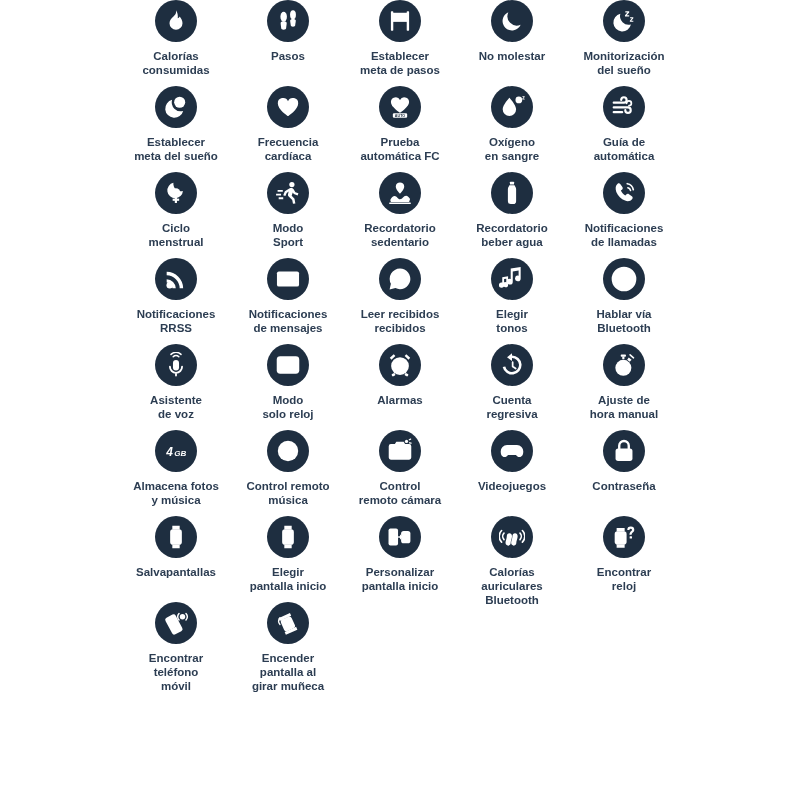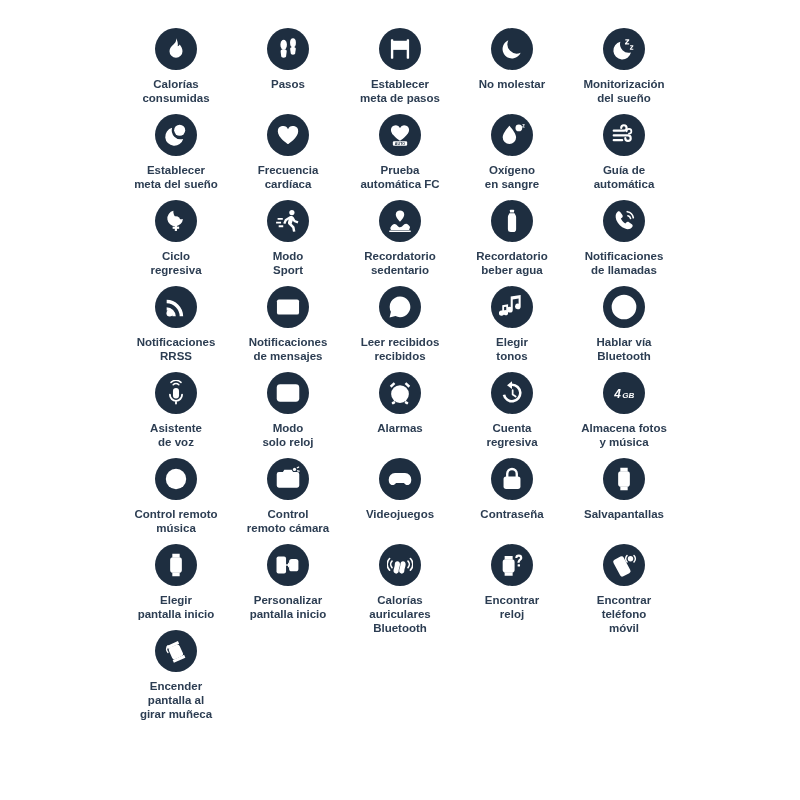--- a/index.html
+++ b/index.html
@@ -10,21 +10,20 @@
   body {
     width: 800px;
     height: 800px;
     font-family: "Liberation Sans", sans-serif;
     color: #2c3d52;
     overflow: hidden;
   }
   #feature-grid {
     width: 560px;
     margin: 0 auto;
-    padding-top: 28px;
     display: grid;
     grid-template-columns: repeat(5, 112px);
     grid-auto-rows: 86px;
     column-gap: 0px;
     row-gap: 0px;
   }
   .feature-cell {
     display: flex;
     flex-direction: column;
     align-items: center;
@@ -193,21 +192,21 @@
       <div class="icon-badge">
         <svg viewBox="0 0 24 24">
           <path d="M18.4 10.2A7 7 0 0 1 9.6 2.6a7.2 7.2 0 1 0 8.8 7.6z"></path>
           <circle cx="11.9" cy="11.6" r="4.1"></circle>
           <circle cx="11.9" cy="11.6" r="2.4" fill="#1e2e40"></circle>
           <rect x="10.9" y="15.2" width="2" height="6"></rect>
           <rect x="8.9" y="17.2" width="6" height="2"></rect>
         </svg>
       </div>
       <div class="feature-label">Ciclo
-regresiva</div>
+menstrual</div>
     </div>
     <div class="feature-cell">
       <div class="icon-badge">
         <svg viewBox="0 0 24 24">
           <circle cx="15.6" cy="4.2" r="2.4"></circle>
           <path d="M13.6 7.6c1.4-.6 2.8-.2 3.6 1l1.6 2.6 2.8 1-0.7 2-3.5-1.2-1-1.5-1 3.1 2.6 2.7.8 4.3-2.2.4-.7-3.6-3.3-3.2c-.6-.6-.8-1.3-.6-2.1l.6-2.4-1.8 1.2-1.2 2.9-2-.8 1.5-3.6z"></path>
           <path d="M2.4 9.2h4.8v1.7H2.4zM1 12.6h4.6v1.7H1zM3.4 16h4.2v1.7H3.4z"></path>
         </svg>
       </div>
       <div class="feature-label">Modo
@@ -340,20 +339,35 @@
     </div>
     <div class="feature-cell">
       <div class="icon-badge">
         <svg viewBox="0 0 24 24">
           <path d="M12 3.2a8.8 8.8 0 1 1-8.6 10.6l2.4-.5A6.4 6.4 0 1 0 12 5.6v2.6L7.4 4.9 12 1.2z"></path>
           <path class="stroked" style="stroke-width:1.6" d="M12.6 9.4v4l2.8 1.8"></path>
         </svg>
       </div>
       <div class="feature-label">Cuenta
 regresiva</div>
+    </div>
+    <div class="feature-cell">
+      <div class="icon-badge">
+        <svg viewBox="0 0 24 24">
+          <circle cx="11.4" cy="14.6" r="7.4"></circle>
+          <circle cx="11.4" cy="14.6" r="5.8" fill="#1e2e40"></circle>
+          <path class="stroked" style="stroke-width:1.6" d="M11.4 11v3.8l2.6 1.6"></path>
+          <rect x="9" y="2.2" width="4.8" height="2.2" rx="0.7"></rect>
+          <rect x="10.4" y="4.2" width="2" height="2.4"></rect>
+          <path d="M16.4 5 19 7.2l-1.7 1.9-2.4-2z"></path>
+          <path class="stroked" style="stroke-width:1.4" d="M17.6 2.6 20.8 5.4"></path>
+        </svg>
+      </div>
+      <div class="feature-label">Ajuste de
+hora manual</div>
     </div>
     <div class="feature-cell">
       <div class="icon-badge">
         <svg viewBox="0 0 24 24">
           <text x="3" y="16.4" font-family="Liberation Sans, sans-serif" font-size="11" font-weight="bold" font-style="italic" fill="#ffffff">4</text>
           <text x="10.4" y="16.4" font-family="Liberation Sans, sans-serif" font-size="7.4" font-weight="bold" font-style="italic" fill="#ffffff">GB</text>
         </svg>
       </div>
       <div class="feature-label">Almacena fotos
 y música</div>

